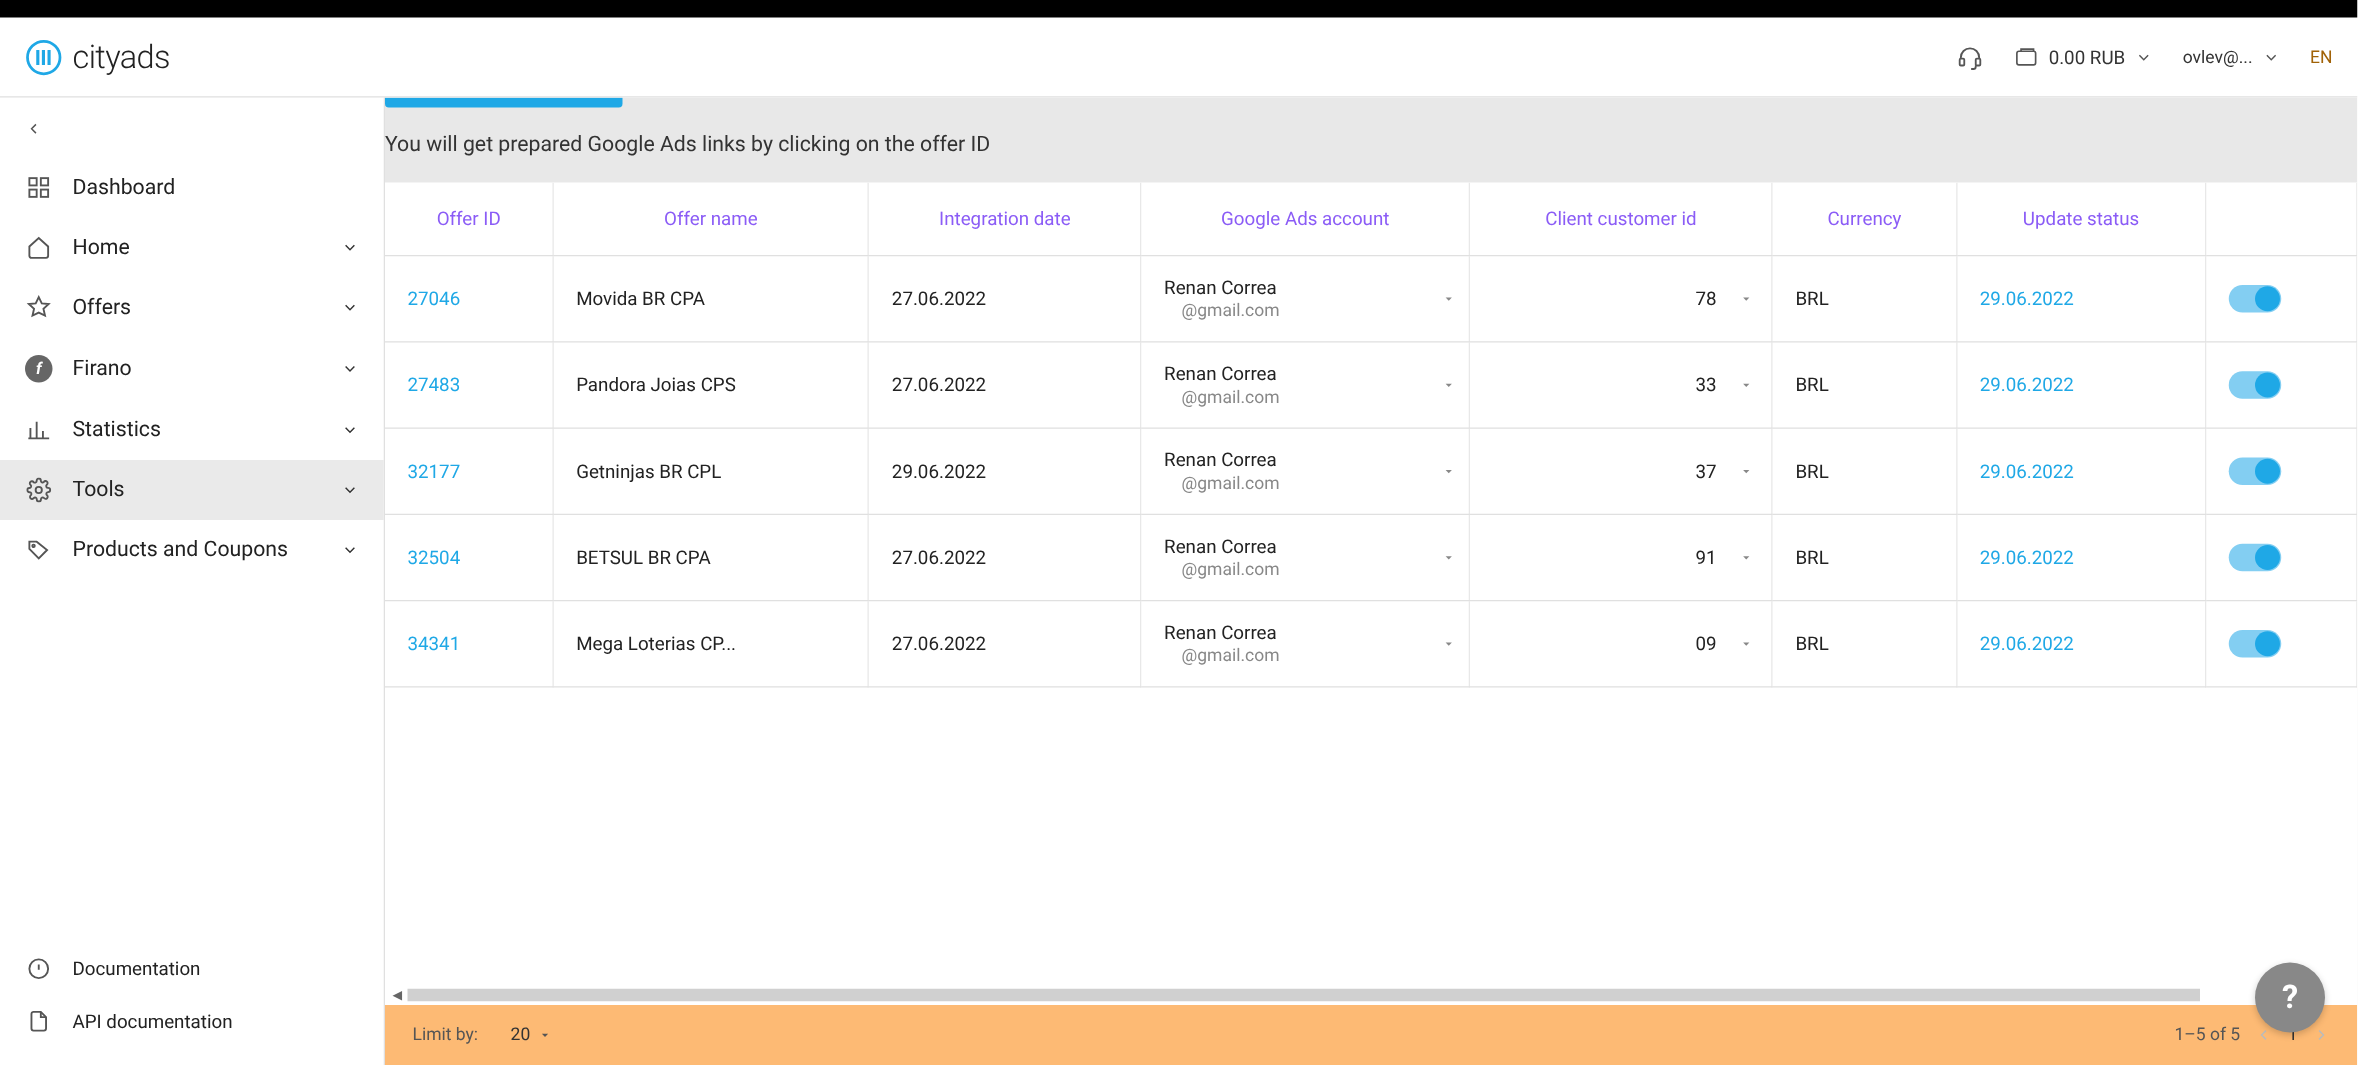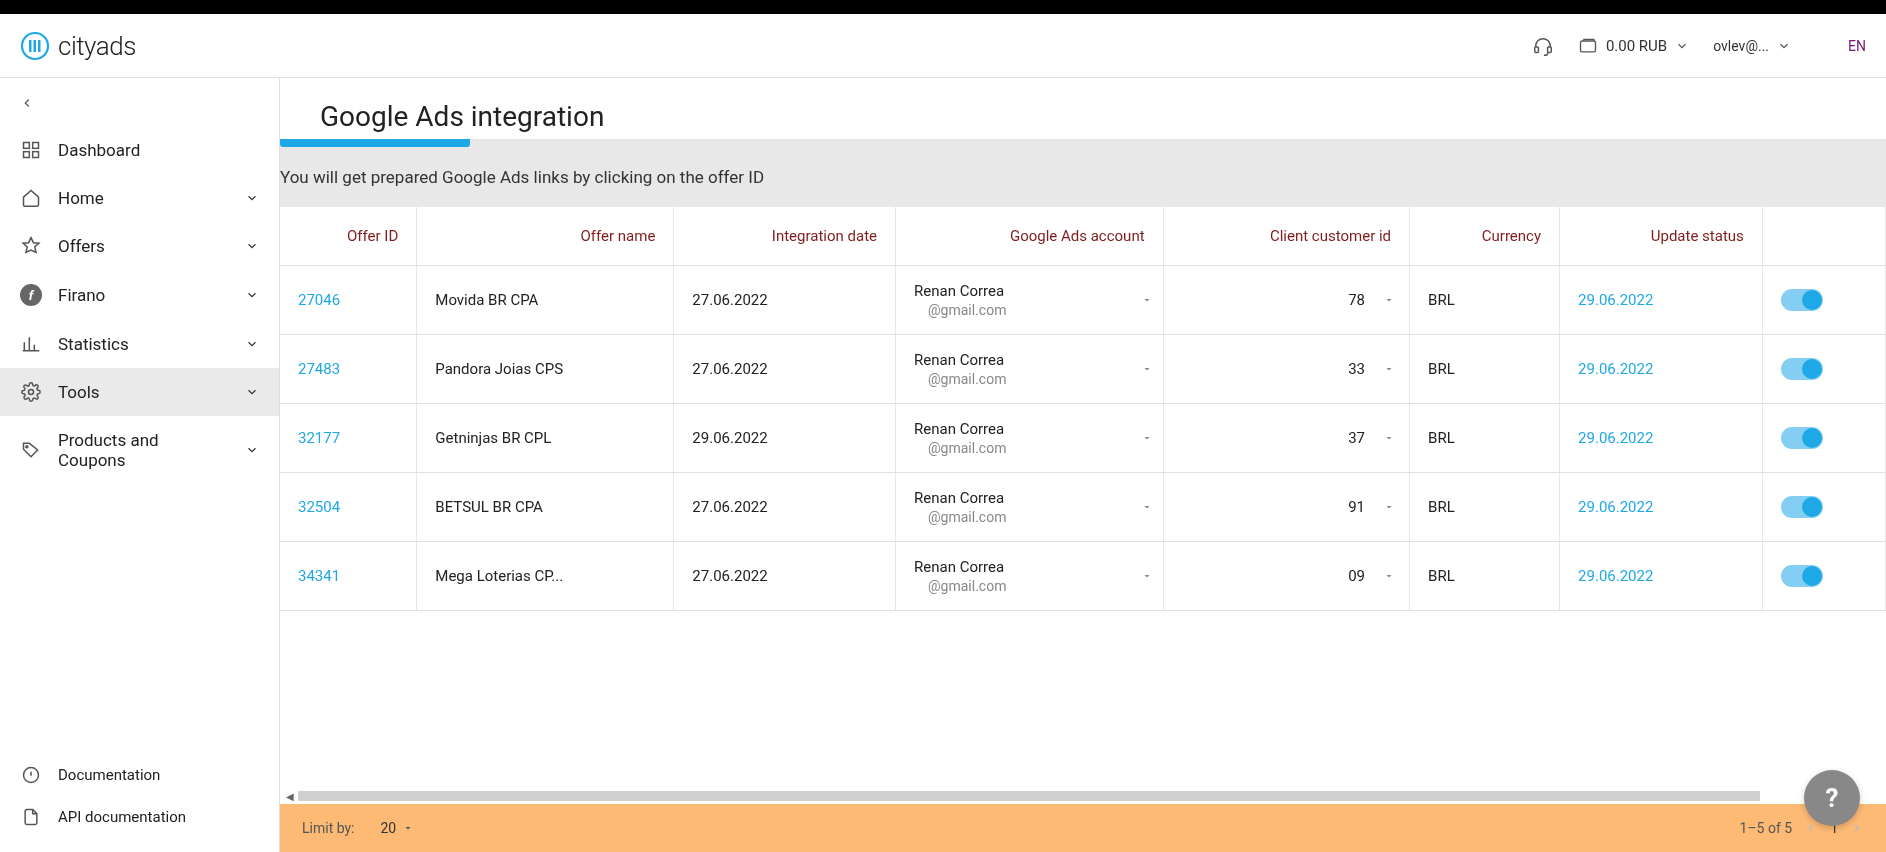--- a/index.html
+++ b/index.html
@@ -8,24 +8,24 @@
 .black-bar { background:#000; height:14px; width:100%; }
 
 .topbar { display:flex; align-items:center; justify-content:space-between; height:64px; padding:0 20px; border-bottom:1px solid #e0e0e0; }
 .logo-wrap { display:flex; align-items:center; gap:8px;text-align:right; }
 .logo-text { font-size:26px; font-weight:300; color:#222; letter-spacing:-0.5px; }
 .topbar-right { display:flex; align-items:center; gap:24px; }
 .bal-wrap { display:flex; align-items:center; gap:8px; cursor:pointer; }
 .bal-text { font-size:15px; color:#333; }
 .user-wrap { display:flex; align-items:center; gap:8px; cursor:pointer; }
 .user-email { font-size:14px; color:#333; }
-.lang { font-size:14px; color:#701a75;margin-left:33px; }
+.lang { font-size:14px; color:#a16207; }
 
 .main { display:flex; height:calc(100vh - 78px); }
-.sidebar { width:280px; border-right:1px solid #e0e0e0; display:flex; flex-direction:column; padding-top:18px; }
+.sidebar { width:308px; border-right:1px solid #e0e0e0; display:flex; flex-direction:column; padding-top:18px; }
 .sb-collapse { padding:0 20px 16px; }
 .sb-item { display:flex; align-items:center; gap:16px; padding:14px 20px; cursor:pointer; color:#222; }
 .sb-item.active { background:#eaeaea; }
 .sb-label { flex:1; font-size:17px; }
 .sb-chev { color:#555; }
 .sb-icon { width:22px; display:flex; justify-content:center; color:#555; }
 .sb-icon.firano { width:22px; height:22px; border-radius:50%; background:#666; color:#fff; display:flex; align-items:center; justify-content:center; font-style:italic; font-weight:bold; font-size:13px; }
 .sb-footer { margin-top:auto; padding-bottom:14px; }
 .sb-footer .sb-item { padding:11px 20px; }
 .sb-footer .sb-label { font-size:15px; }
@@ -34,21 +34,21 @@
 .content-header { padding:22px 40px 6px; }
 .page-title { font-size:28px; font-weight:400; color:#222; }
 
 .content-body { flex:1; background:#e8e8e8; padding:0 0 0 0; overflow:hidden; display:flex; flex-direction:column; }
 .blue-bar { margin:0 0 0 0; width:190px; height:8px; background:#1fa8e6; margin-left:0; border-radius:0 0 3px 3px; }
 .body-inner { padding:20px 0 0 0; flex:1; display:flex; flex-direction:column; overflow:hidden; }
 .info-line { padding:0 0 20px 0; font-size:17px; color:#333; }
 
 .table-wrap { background:#fff; flex:1; overflow:auto; }
 table { width:100%; border-collapse:collapse; }
-th { text-align:right; font-weight:400; font-size:15px; color:#7f1d1d; padding:20px 18px; border-bottom:1px solid #e0e0e0; border-right:1px solid #e8e8e8; white-space:nowrap; }
+th { text-align:center; font-weight:400; font-size:15px; color:#8b5cf6; padding:20px 18px; border-bottom:1px solid #e0e0e0; border-right:1px solid #e8e8e8; white-space:nowrap; }
 td { padding:16px 18px; border-bottom:1px solid #e0e0e0; border-right:1px solid #e8e8e8; font-size:15px; color:#222; vertical-align:middle; }
 td.link-cell a { color:#1fa8e6; text-decoration:none; }
 .acct-cell { position:relative; }
 .acct-name { color:#222; }
 .acct-email { color:#888; font-size:14px; margin-top:2px;margin-left:14px; }
 .dd-arrow { position:absolute; right:10px; top:50%; transform:translateY(-50%); color:#888; cursor:pointer; }
 .cid-cell { text-align:right; position:relative; padding-right:44px; }
 .cid-dd { position:absolute; right:14px; top:50%; transform:translateY(-50%); color:#888; cursor:pointer; }
 .upd-cell a { color:#1fa8e6; text-decoration:none; }
 .toggle-cell { }
@@ -226,23 +226,20 @@
               <path d="M14 3H7a2 2 0 0 0-2 2v14a2 2 0 0 0 2 2h10a2 2 0 0 0 2-2V8z"></path>
               <path d="M14 3v5h5"></path>
             </svg>
           </span>
           <span class="sb-label">API documentation</span>
         </div>
       </div>
   </div>
 
   <div class="content">
-    <div class="content-header">
-      <h1 class="page-title">Google Ads integration</h1>
-    </div>
     <div class="content-body">
       <div style="padding-left:0;">
           <div class="blue-bar"></div>
         </div>
       <div class="body-inner">
         <div class="info-line">You will get prepared Google Ads links by clicking on the offer ID</div>
         <div class="table-wrap">
           <table>
             <thead>
                 <tr id="thead-row">

